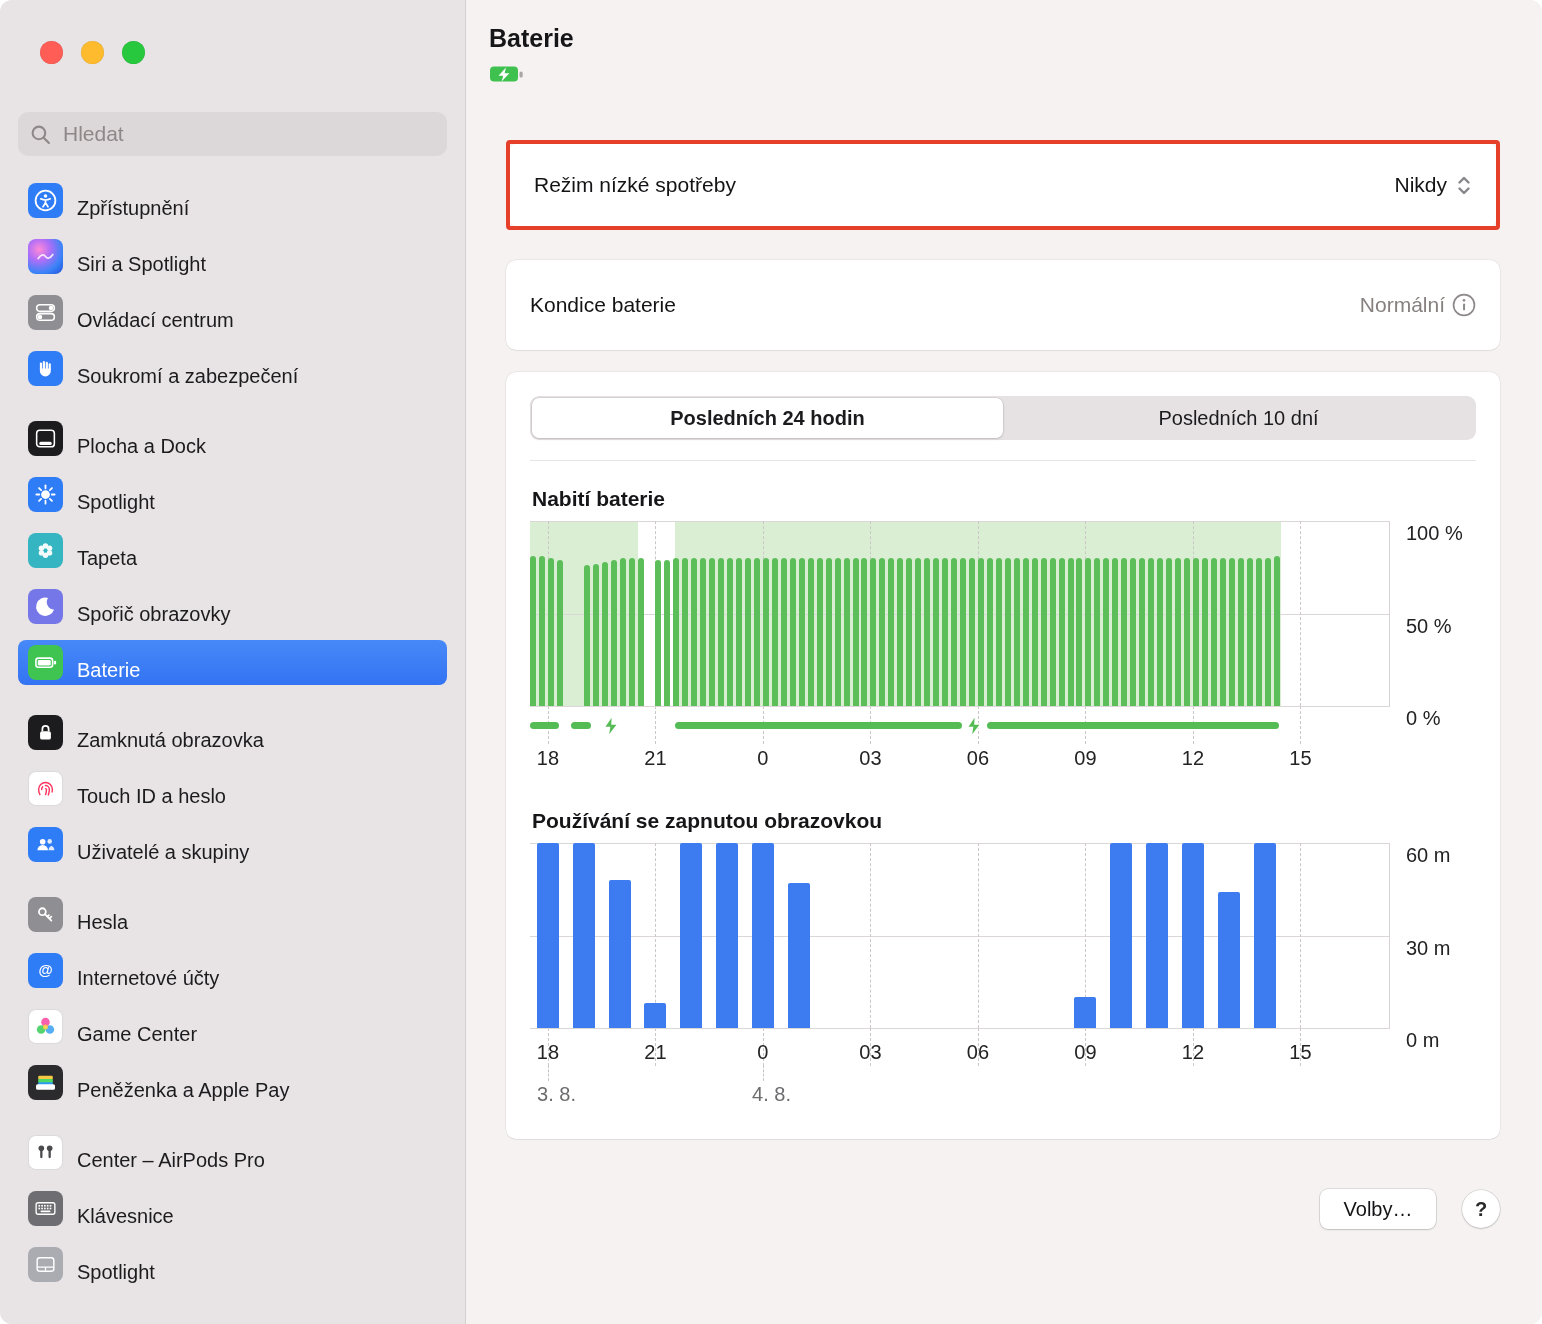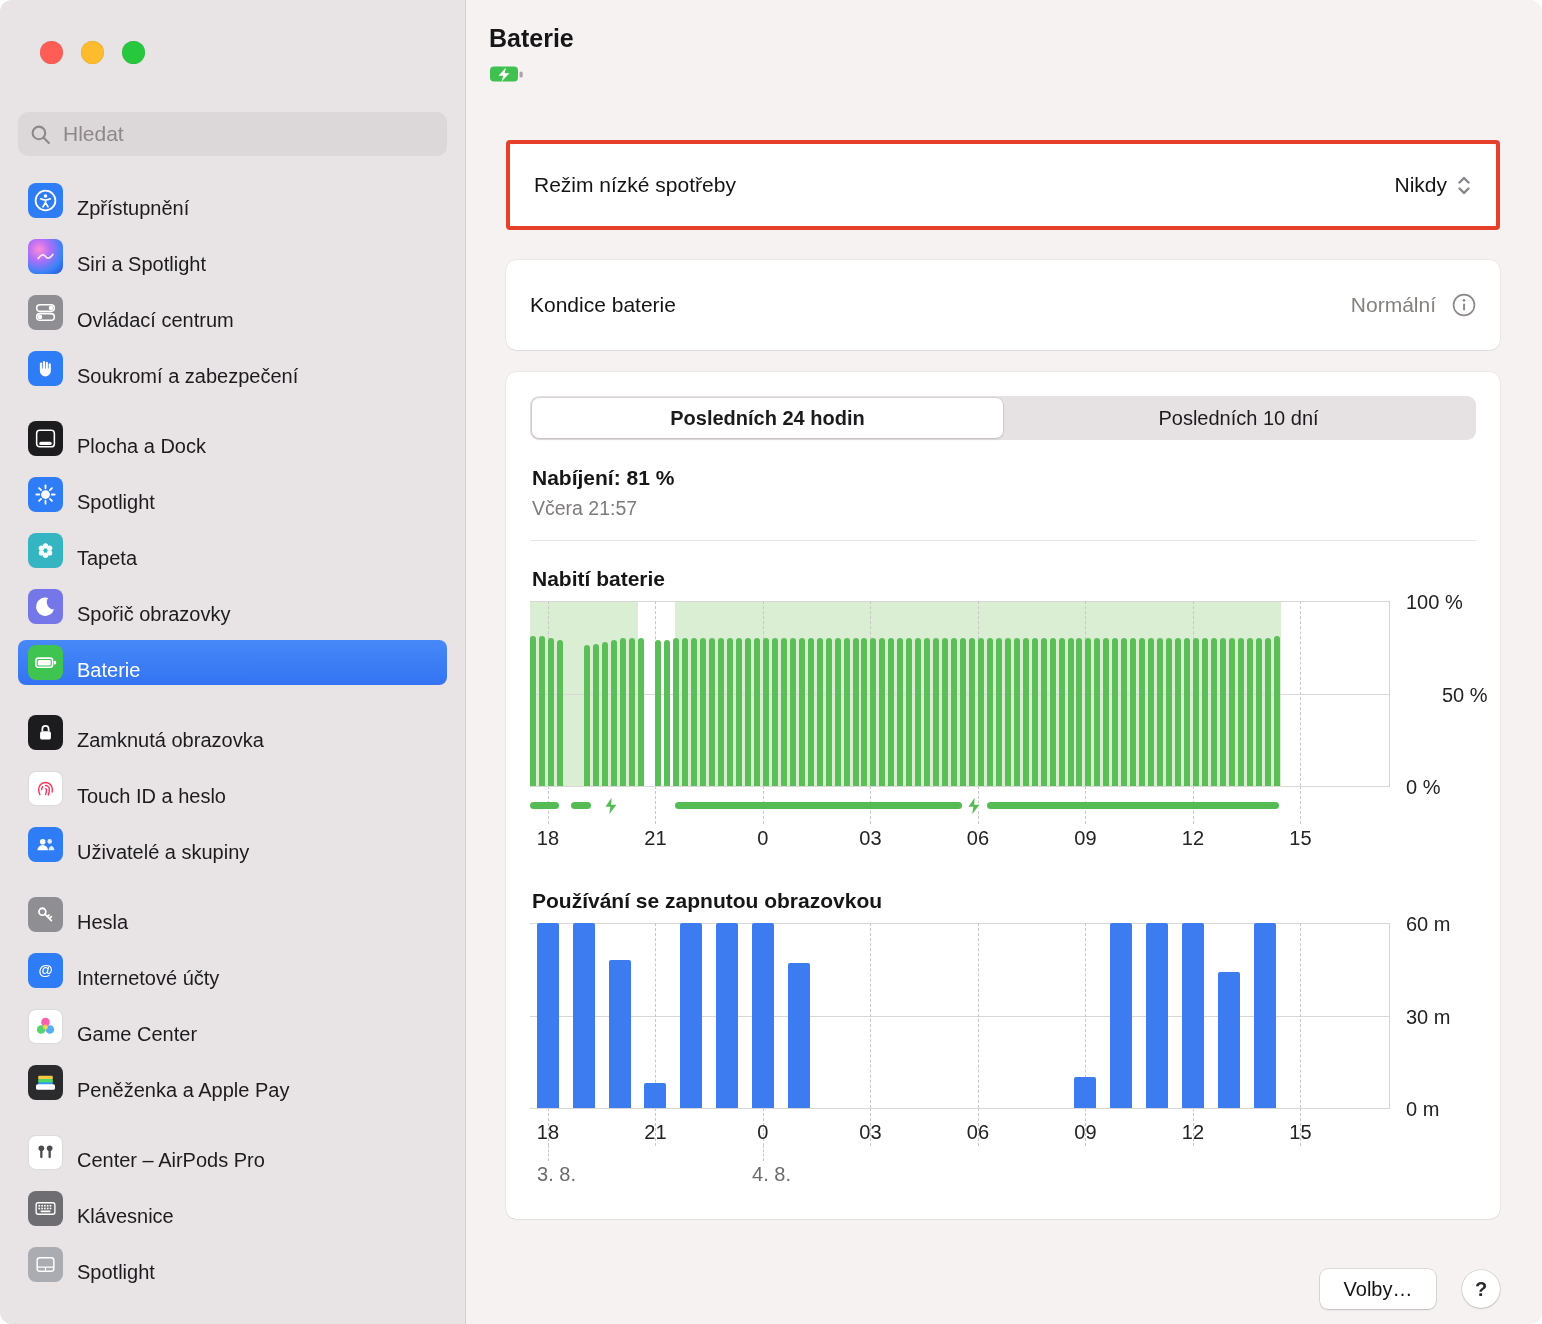--- a/index.html
+++ b/index.html
@@ -32,21 +32,21 @@
   .page-title{font-size:25px;font-weight:700;color:#161618;margin:0;}
   .status-line{display:flex;align-items:center;gap:10px;margin-top:10px;font-size:19.5px;color:#2a2a2c;}
   .cards{margin-left:17px;}
   .annotation{border:4px solid #e7402a;border-radius:4px;margin-top:54px;}
   .card{background:#fff;border-radius:10px;box-shadow:0 0 0 0.5px rgba(0,0,0,.09),0 1px 1px rgba(0,0,0,.04);}
   .row-card{display:flex;align-items:center;justify-content:space-between;padding:8px 24px;}
   .low-power-card{height:66px;border-radius:6px;box-shadow:none;}
   .health-card{height:74px;margin-top:30px;}
   .row-label{font-size:21px;color:#141416;}
   .value-control{display:flex;align-items:center;gap:9px;font-size:21px;color:#141416;}
-  .health-right{display:flex;align-items:center;gap:16px;}
+  .health-right{display:flex;align-items:center;gap:7px;}
   .health-value{font-size:21px;color:#86817f;}
   .big-card{margin-top:22px;padding:24px;box-sizing:border-box;}
   .segmented{display:flex;background:#e6e1e2;border-radius:9px;height:44px;padding:2px;box-sizing:border-box;}
   .segment{flex:1;display:flex;align-items:center;justify-content:center;font-size:20px;color:#1b1b1d;border-radius:7px;}
   .segment.selected{background:#fff;box-shadow:0 0 0 0.5px rgba(0,0,0,.10),0 1px 3px rgba(0,0,0,.13);font-weight:700;}
   .summary{margin-top:26px;padding-left:2px;}
   .summary-title{font-size:21px;font-weight:700;color:#161618;}
   .summary-sub{margin-top:7px;font-size:19.5px;color:#7f7a7b;}
   .divider{height:1px;background:#e8e4e3;margin-top:20px;}
   .chart-title{margin-top:26px;font-size:21px;font-weight:700;color:#161618;padding-left:2px;}
@@ -63,21 +63,21 @@
   .stubs2{position:absolute;left:0;right:86px;top:222px;height:16px;pointer-events:none;}
   .stub{position:absolute;top:0;bottom:0;width:0;border-left:1px dashed #cbc6c7;}
   .chargeline{position:absolute;left:0;right:86px;top:198px;height:14px;z-index:3;}
   .chargeseg{position:absolute;top:3px;height:7px;border-radius:4px;}
   .bolt{position:absolute;top:-5px;transform:translateX(-50%);}
   .xlabels{position:absolute;left:0;right:86px;top:226px;height:26px;}
   #usage-chart .xlabels{top:198px;}
   .xlabel{position:absolute;transform:translateX(-50%);font-size:20px;color:#232325;white-space:nowrap;}
   .datelabels{position:absolute;left:0;right:86px;top:240px;height:26px;}
   .datelabel{position:absolute;transform:translateX(-50%);font-size:20px;color:#6c6c6e;white-space:nowrap;}
-  .ylabels{position:absolute;right:0;top:1px;width:80px;height:185px;}
+  .ylabels{position:absolute;right:0;top:12px;width:80px;height:185px;}
   .ylabel{position:absolute;left:10px;transform:translateY(-50%);font-size:20px;color:#232325;white-space:nowrap;}
   .footer-row{display:flex;justify-content:flex-end;align-items:center;gap:26px;margin-top:50px;}
   .options-btn{min-width:116px;height:40px;background:#fff;border:none;border-radius:8px;box-shadow:0 0 0 0.5px rgba(0,0,0,.18),0 1px 2px rgba(0,0,0,.14);font-size:20px;color:#141416;font-family:"Liberation Sans",sans-serif;padding:0 20px;}
   .help-btn{width:38px;height:38px;border-radius:50%;background:#fff;border:none;box-shadow:0 0 0 0.5px rgba(0,0,0,.18),0 1px 2px rgba(0,0,0,.14);font-size:20px;font-weight:700;color:#2a2a2c;font-family:"Liberation Sans",sans-serif;display:flex;align-items:center;justify-content:center;}
 </style>
 </head>
 <body>
 
 <div class="window">
 
@@ -376,24 +376,20 @@
       <div class="card big-card">
         <div class="segmented">
           <div class="segment selected">
             <span>Posledních 24 hodin</span>
           </div>
           <div class="segment">
             <span>Posledních 10 dní</span>
           </div>
         </div>
 
-        <div class="summary">
-          <div class="summary-title">Nabíjení: 81 %</div>
-          <div class="summary-sub">Včera 21:57</div>
-        </div>
 
         <div class="divider"></div>
 
         <div class="chart-title">Nabití baterie</div>
         <div class="chart" id="battery-chart">
           <div class="plot">
               <div class="region" style="left: 0%; width: 12.5%; background: rgb(218, 238, 212);"></div>
               <div class="region" style="left: 16.875%; width: 70.4167%; background: rgb(218, 238, 212);"></div>
               <div class="hgrid" style="top: 0%;"></div>
               <div class="hgrid" style="top: 50%;"></div>
@@ -516,21 +512,21 @@
               <div class="xlabel" style="left: 14.5833%;">21</div>
               <div class="xlabel" style="left: 27.0833%;">0</div>
               <div class="xlabel" style="left: 39.5833%;">03</div>
               <div class="xlabel" style="left: 52.0833%;">06</div>
               <div class="xlabel" style="left: 64.5833%;">09</div>
               <div class="xlabel" style="left: 77.0833%;">12</div>
               <div class="xlabel" style="left: 89.5833%;">15</div>
             </div>
           <div class="ylabels">
               <div class="ylabel" style="top: 0%;">100 %</div>
-              <div class="ylabel" style="top: 50%; margin-left: 36px;">50 %</div>
+              <div class="ylabel" style="top: 50%;">50 %</div>
               <div class="ylabel" style="top: 100%;">0 %</div>
             </div>
         </div>
 
         <div class="chart-title">Používání se zapnutou obrazovkou</div>
         <div class="chart" id="usage-chart">
           <div class="plot">
               <div class="hgrid" style="top: 0%;"></div>
               <div class="hgrid" style="top: 50%;"></div>
               <div class="hgrid" style="top: 100%;"></div>

